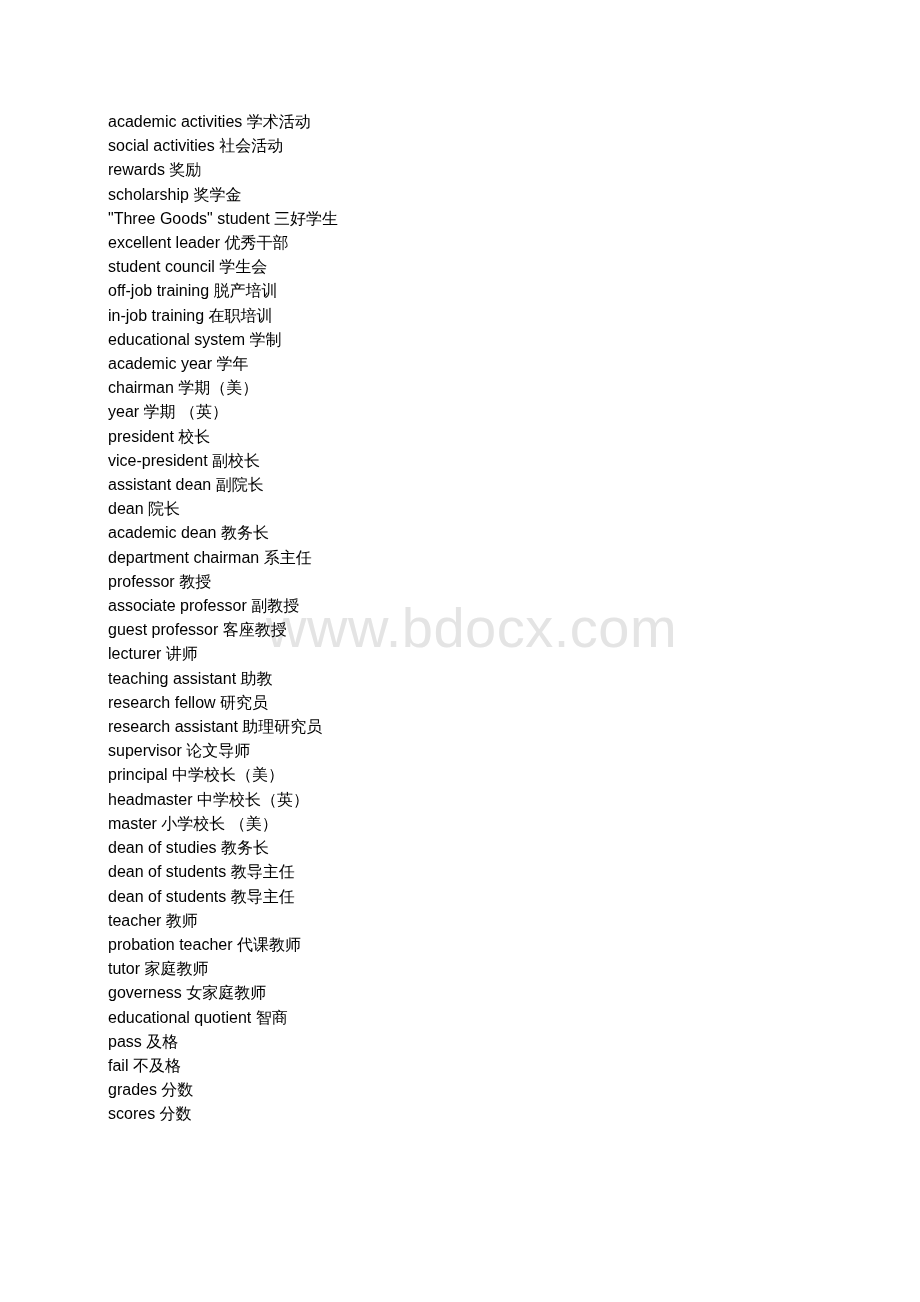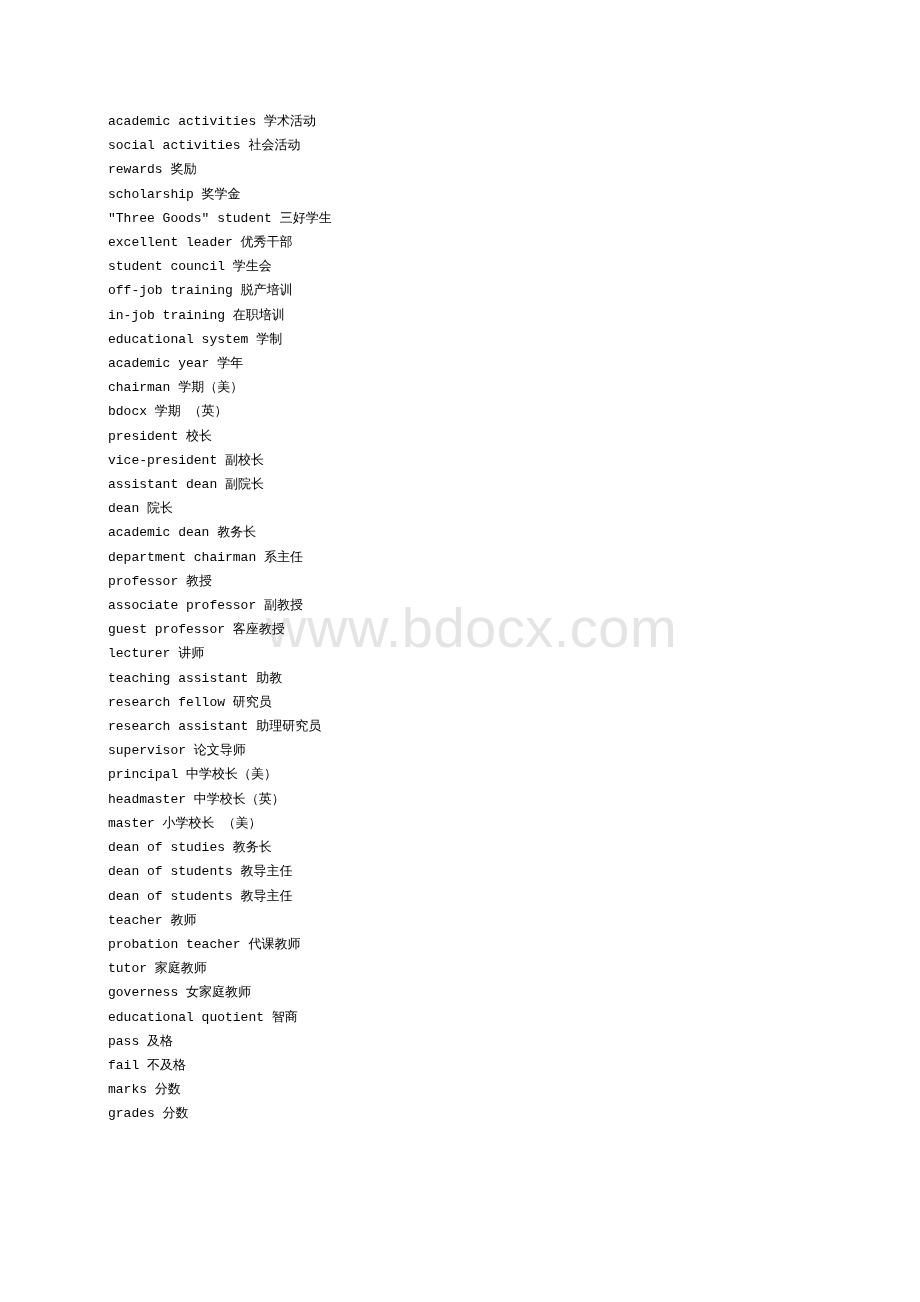--- a/index.html
+++ b/index.html
@@ -29,22 +29,22 @@
     z-index: 0;
   }
   .glossary {
     position: absolute;
     left: 108px;
     top: 110px;
     width: 720px;
     z-index: 1;
   }
   .entry {
-    font-family: Liberation Mono, monospace;
-    font-size: 13px;
+    font-family: Liberation Sans, sans-serif;
+    font-size: 16px;
     line-height: 24.2px;
     color: #000000;
     white-space: pre;
   }
 </style>
 </head>
 <body>
 
 <div class="page">
 
@@ -56,21 +56,21 @@
       <div class="entry">rewards 奖励</div>
       <div class="entry">scholarship 奖学金</div>
       <div class="entry">"Three Goods" student 三好学生</div>
       <div class="entry">excellent leader 优秀干部</div>
       <div class="entry">student council 学生会</div>
       <div class="entry">off-job training 脱产培训</div>
       <div class="entry">in-job training 在职培训</div>
       <div class="entry">educational system 学制</div>
       <div class="entry">academic year 学年</div>
       <div class="entry">chairman 学期（美）</div>
-      <div class="entry">bdocx 学期 （英）</div>
+      <div class="entry">year 学期 （英）</div>
       <div class="entry">president 校长</div>
       <div class="entry">vice-president 副校长</div>
       <div class="entry">assistant dean 副院长</div>
       <div class="entry">dean 院长</div>
       <div class="entry">academic dean 教务长</div>
       <div class="entry">department chairman 系主任</div>
       <div class="entry">professor 教授</div>
       <div class="entry">associate professor 副教授</div>
       <div class="entry">guest professor 客座教授</div>
       <div class="entry">lecturer 讲师</div>
@@ -84,17 +84,17 @@
       <div class="entry">dean of studies 教务长</div>
       <div class="entry">dean of students 教导主任</div>
       <div class="entry">dean of students 教导主任</div>
       <div class="entry">teacher 教师</div>
       <div class="entry">probation teacher 代课教师</div>
       <div class="entry">tutor 家庭教师</div>
       <div class="entry">governess 女家庭教师</div>
       <div class="entry">educational quotient 智商</div>
       <div class="entry">pass 及格</div>
       <div class="entry">fail 不及格</div>
-      <div class="entry">marks 分数</div>
       <div class="entry">grades 分数</div>
+      <div class="entry">scores 分数</div>
     </div>
 
 </div>
 
 </body></html>

